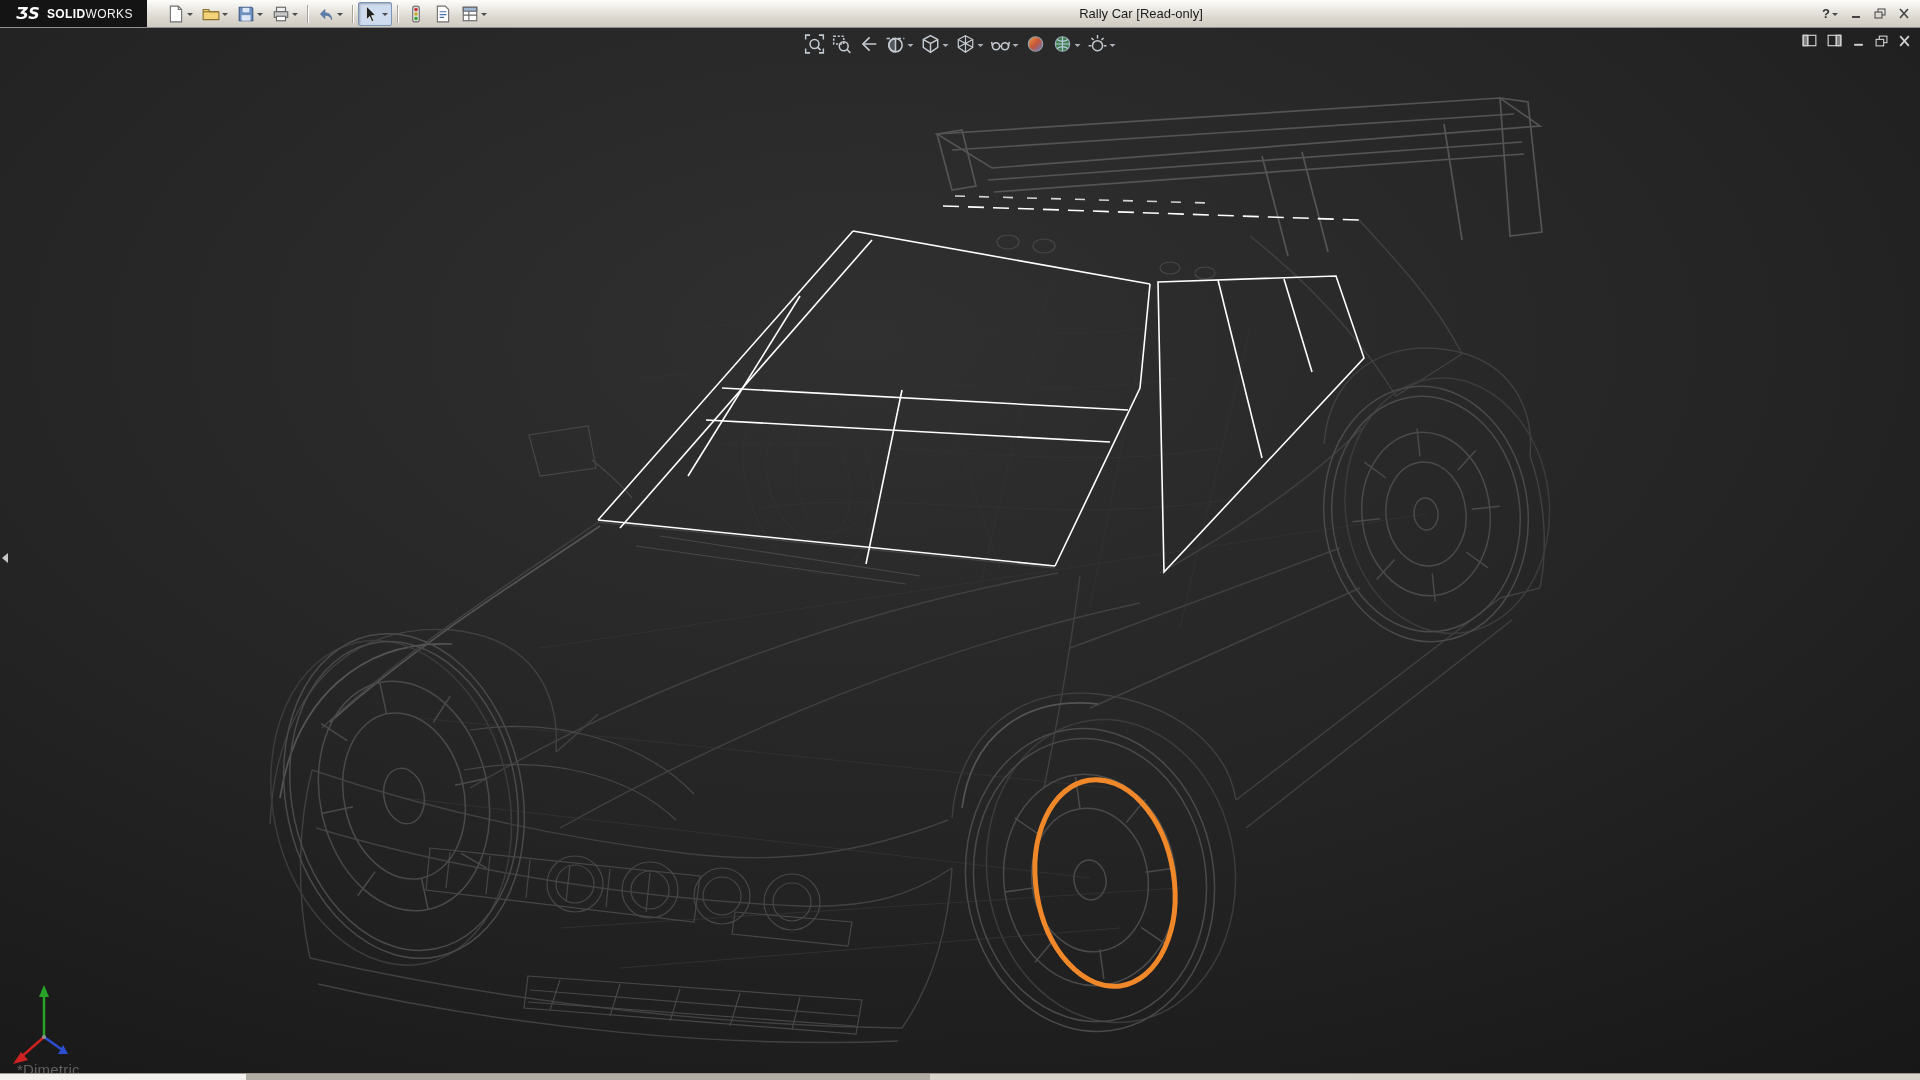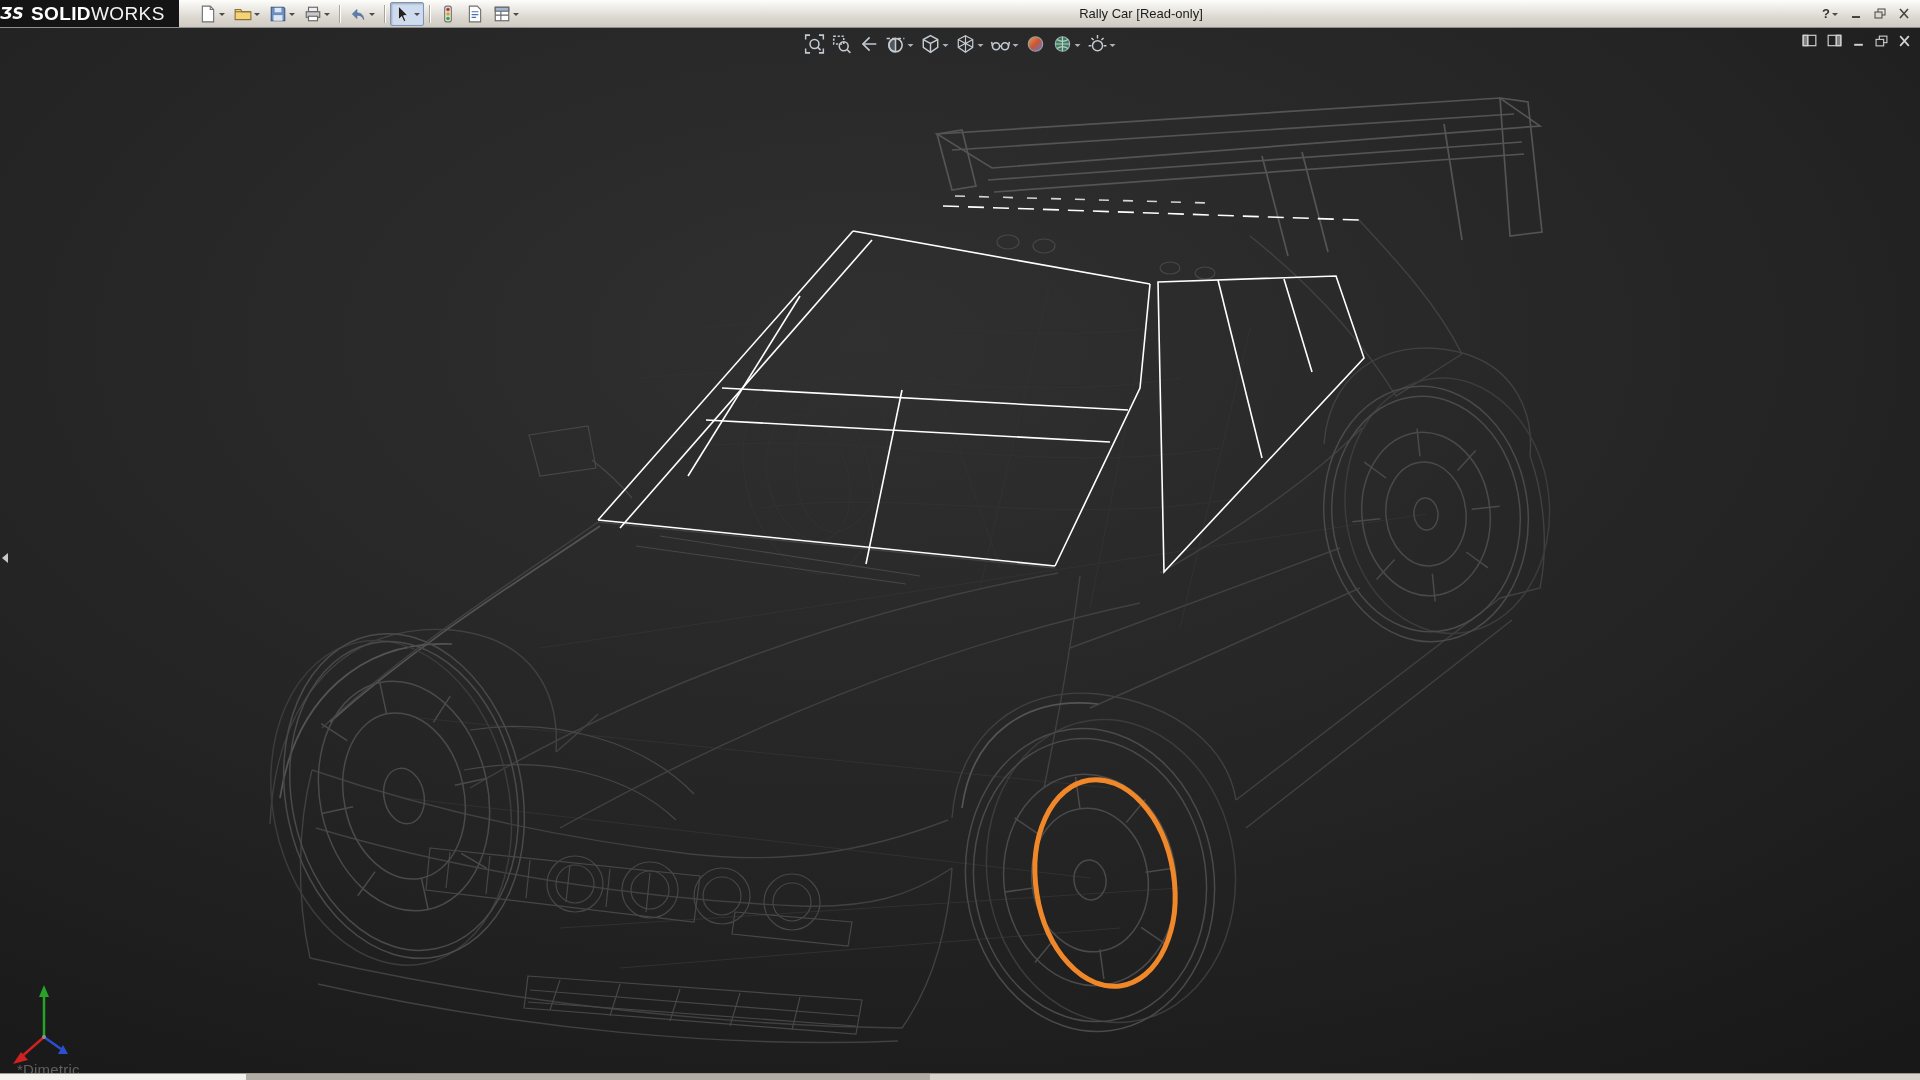--- a/index.html
+++ b/index.html
@@ -4,23 +4,23 @@
 <style>
   * { margin:0; padding:0; box-sizing:border-box; }
   html,body { width:1920px; height:1080px; overflow:hidden; background:#171717;
               font-family:"Liberation Sans", sans-serif; }
 
   
   .titlebar { position:absolute; top:0; left:0; width:1920px; height:28px;
     background:linear-gradient(#fdfdfb, #dcd8d0 65%, #cfcbc2);
     border-bottom:1px solid #8f8f8f; display:flex; align-items:center; z-index:30; }
   .logo { height:100%; background:#141414; color:#fff; display:flex; align-items:center;
-    padding:0 14px 0 0; gap:7px; }
+    padding:0 14px 0 16px; gap:7px; }
   .logo-mark { font-family:"DejaVu Sans", sans-serif; font-weight:bold; font-style:italic; font-size:16px; }
-  .logo-name { font-size:19px; letter-spacing:.4px; }
+  .logo-name { font-size:12px; letter-spacing:.4px; }
   .logo-name .b { font-weight:700; } .logo-name .l { font-weight:400; opacity:.95; }
   .tb-tools { display:flex; align-items:center; margin-left:16px; gap:1px; }
   .tool-btn { display:flex; align-items:center; height:24px; padding:2px 3px;
     border:1px solid transparent; border-radius:2px; }
   .tool-btn.active { background:#cfdcef; border-color:#7d96b8; box-shadow:inset 1px 1px 2px rgba(0,0,0,.25); }
   .dd { width:0; height:0; border:3px solid transparent; border-top-color:#4c4c4c; margin:4px 0 0 2px; }
   .tb-sep { width:1px; height:18px; background:#a8a49c; box-shadow:1px 0 0 #ffffff; margin:0 4px; }
   .tb-title { position:absolute; left:1141px; transform:translateX(-50%); top:0; height:16px;
     line-height:28px; font-size:13px; color:#1c1c1c; white-space:nowrap; }
   .tb-winbtns { margin-left:auto; display:flex; align-items:center; gap:12px; padding-right:10px; }

